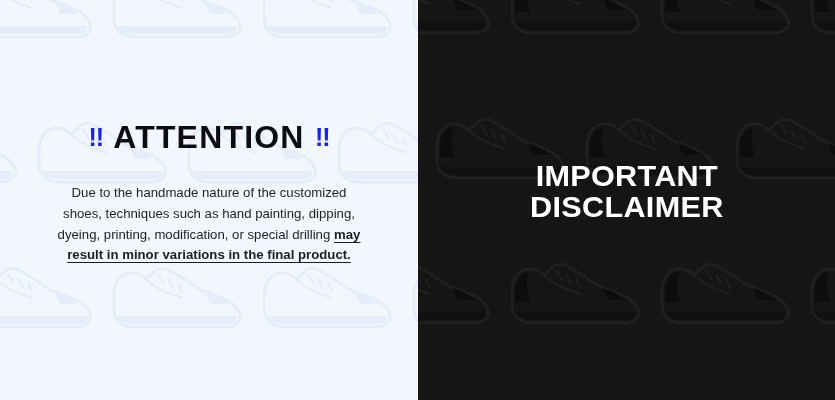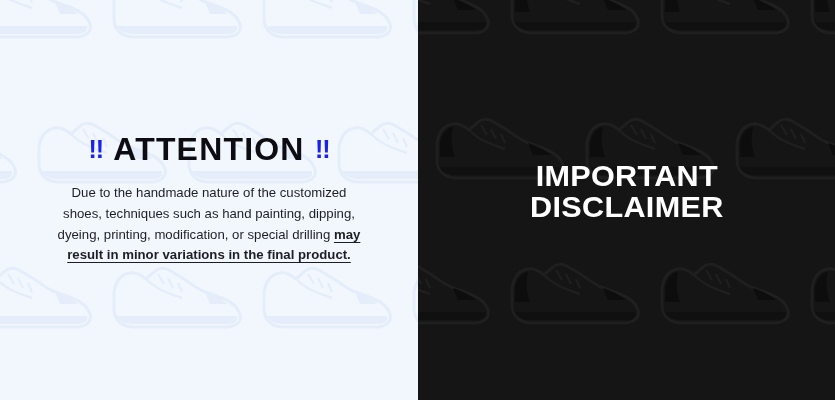--- a/index.html
+++ b/index.html
@@ -80,21 +80,21 @@
     font-size: 30px;
     font-weight: 700;
     line-height: 1.02;
     letter-spacing: 0.3px;
     transform: scaleX(1.02);
   }
   .heading-right .hl { display: block; }
 
   
   .body-left {
-    margin: 0;
+    margin: 12px;
     text-align: center;
     color: #1d1f24;
     font-size: 13.2px;
     line-height: 1.58;
     max-width: 310px;
   }
   .body-right {
     margin: 0;
     text-align: center;
     color: #ffffff;

